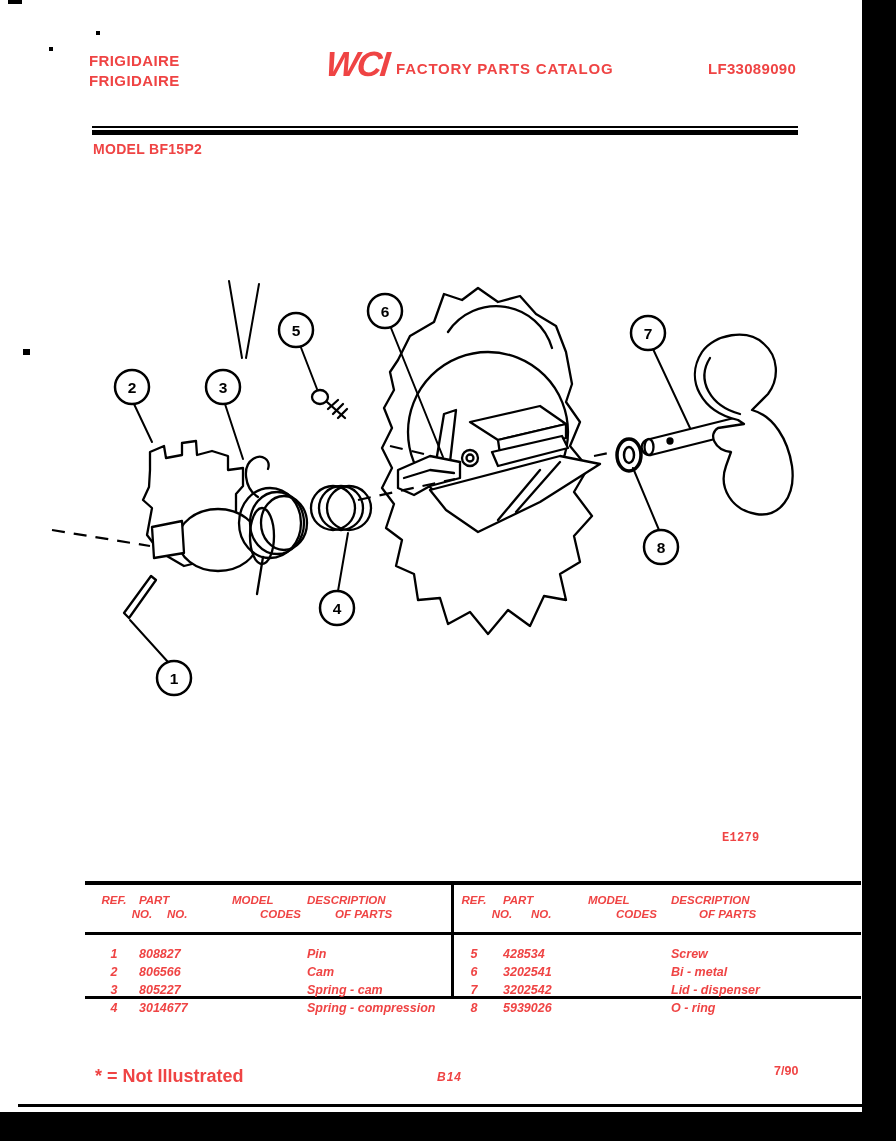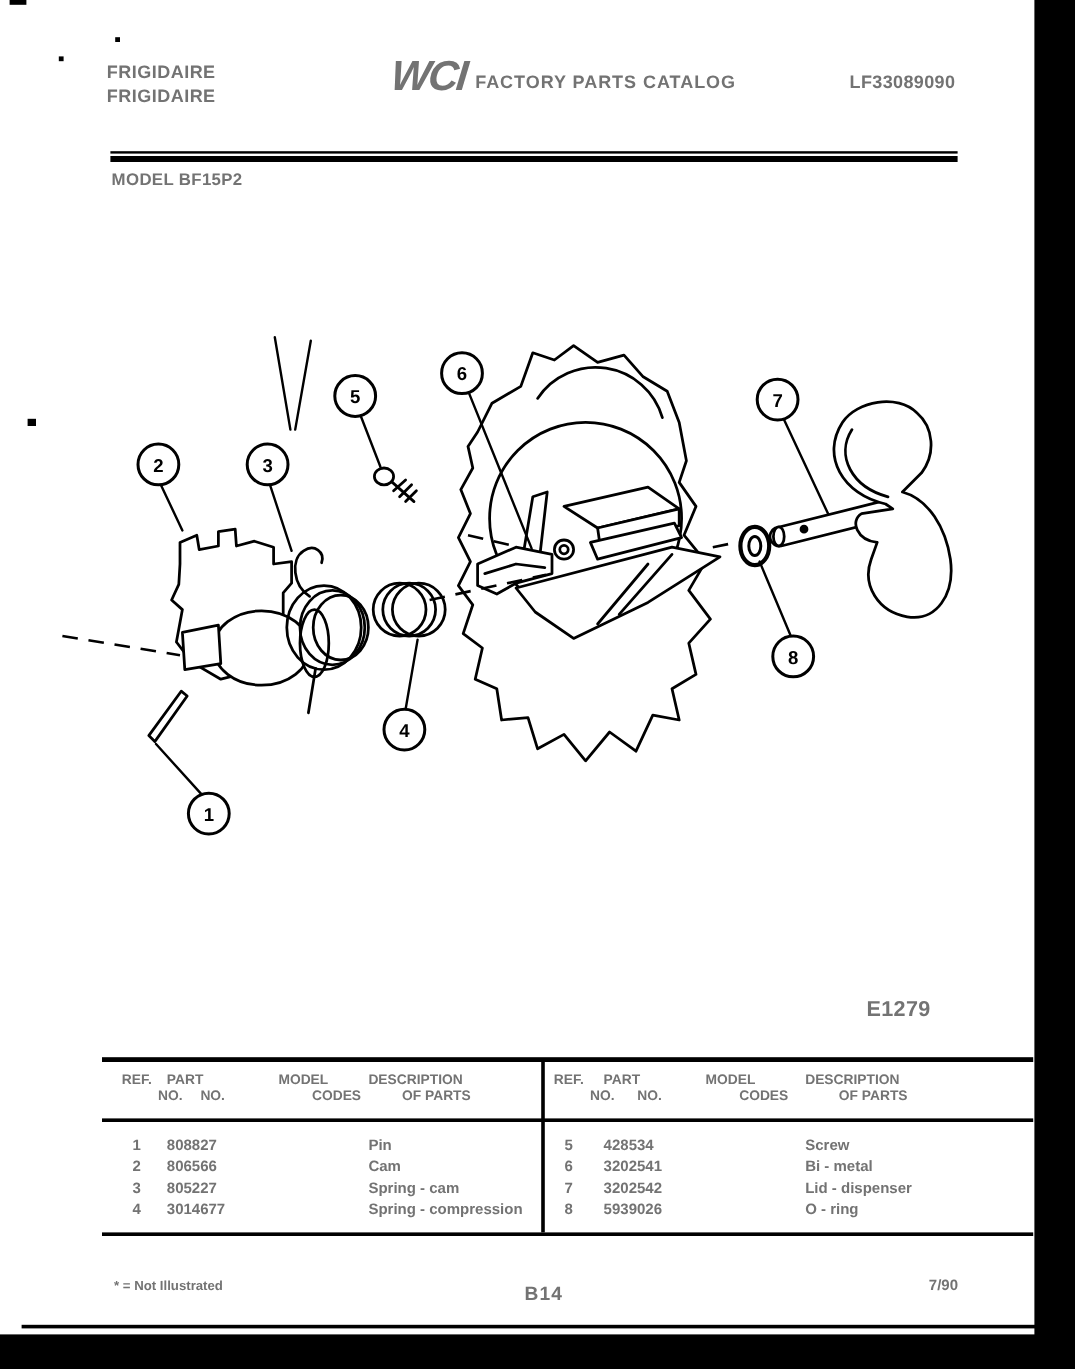--- a/index.html
+++ b/index.html
@@ -1,51 +1,51 @@
 <!DOCTYPE html>
 <html><head>
 <meta charset="utf-8">
 <style>
   html,body{margin:0;padding:0;background:#777;}
   .page{
     position:relative;width:896px;height:1141px;background:#fff;
-    font-family:"Liberation Sans",sans-serif;font-weight:bold;color:#737373;
+    font-family:"Liberation Sans",sans-serif;font-weight:bold;color:#ef4444;
     overflow:hidden;margin:0 auto;
   }
   .abs{position:absolute;white-space:nowrap;}
   .rule{position:absolute;background:#000;}
   .speck{position:absolute;background:#000;}
   
   .brand1{left:89px;top:52px;font-size:15px;letter-spacing:.4px;}
   .brand2{left:89px;top:72px;font-size:15px;letter-spacing:.4px;}
   .wci{left:326px;top:44px;font-size:35px;font-style:italic;letter-spacing:-2px;transform:skewX(-6deg);}
   .cattitle{left:396px;top:60px;font-size:15px;letter-spacing:.8px;}
   .pubcode{left:708px;top:60px;font-size:15px;letter-spacing:.3px;}
   .model{left:93px;top:141px;font-size:14px;letter-spacing:.3px;}
-  .figcode{left:722px;top:831px;font-size:18px;letter-spacing:.3px;}
+  .figcode{left:722px;top:831px;font-size:12px;letter-spacing:.3px;font-family:Liberation Mono, monospace;}
   
   .ptable{
-    position:absolute;left:85px;top:881px;width:776px;height:149px;
-    border-top:4px solid #000;border-bottom:3px solid #000;box-sizing:border-box;
+    position:absolute;left:85px;top:881px;width:776px;height:118px;
+    border-top:4px solid #000;border-bottom:3px solid #000;box-sizing:border-box;font-style:italic;
   }
   .ptable .vdiv{position:absolute;left:366px;top:0;width:3px;height:100%;background:#000;}
   .ptable .hline{position:absolute;left:0;top:47px;width:100%;height:2.5px;background:#000;}
   .th,.td{position:absolute;font-size:11.5px;line-height:14px;white-space:nowrap;}
   .td{font-size:12.5px;}
   .cref{width:30px;text-align:center;}
   
   .L .cref{left:14px;} .L .cpart{left:54px;} .L .ccodes{left:147px;} .L .cdesc{left:222px;}
   
   .R .cref{left:374px;} .R .cpart{left:418px;} .R .ccodes{left:503px;} .R .cdesc{left:586px;}
   .hrow1{top:8px;} .hrow2{top:22px;margin-left:28px;}
   .r0{top:62px;} .r1{top:80px;} .r2{top:98px;} .r3{top:116px;}
   
   .footrule{left:18px;top:1104px;width:866px;height:3px;}
-  .footnote{left:95px;top:1066px;font-size:11px;}
-  .pageno{left:437px;top:1070px;font-size:16px;letter-spacing:1px;}
+  .footnote{left:95px;top:1066px;font-size:18px;}
+  .pageno{left:437px;top:1070px;font-size:12px;letter-spacing:1px;font-style:italic;}
   .datecode{left:774px;top:1064px;font-size:12.5px;}
   
   .scanbar-right{left:862px;top:0;width:34px;height:1141px;}
   .scanbar-bottom{left:0;top:1112px;width:896px;height:29px;}
   .diagram{position:absolute;left:0;top:0;}
   svg text{font-family:"Liberation Sans",sans-serif;font-weight:bold;}
 </style>
 </head>
 <body>
 

